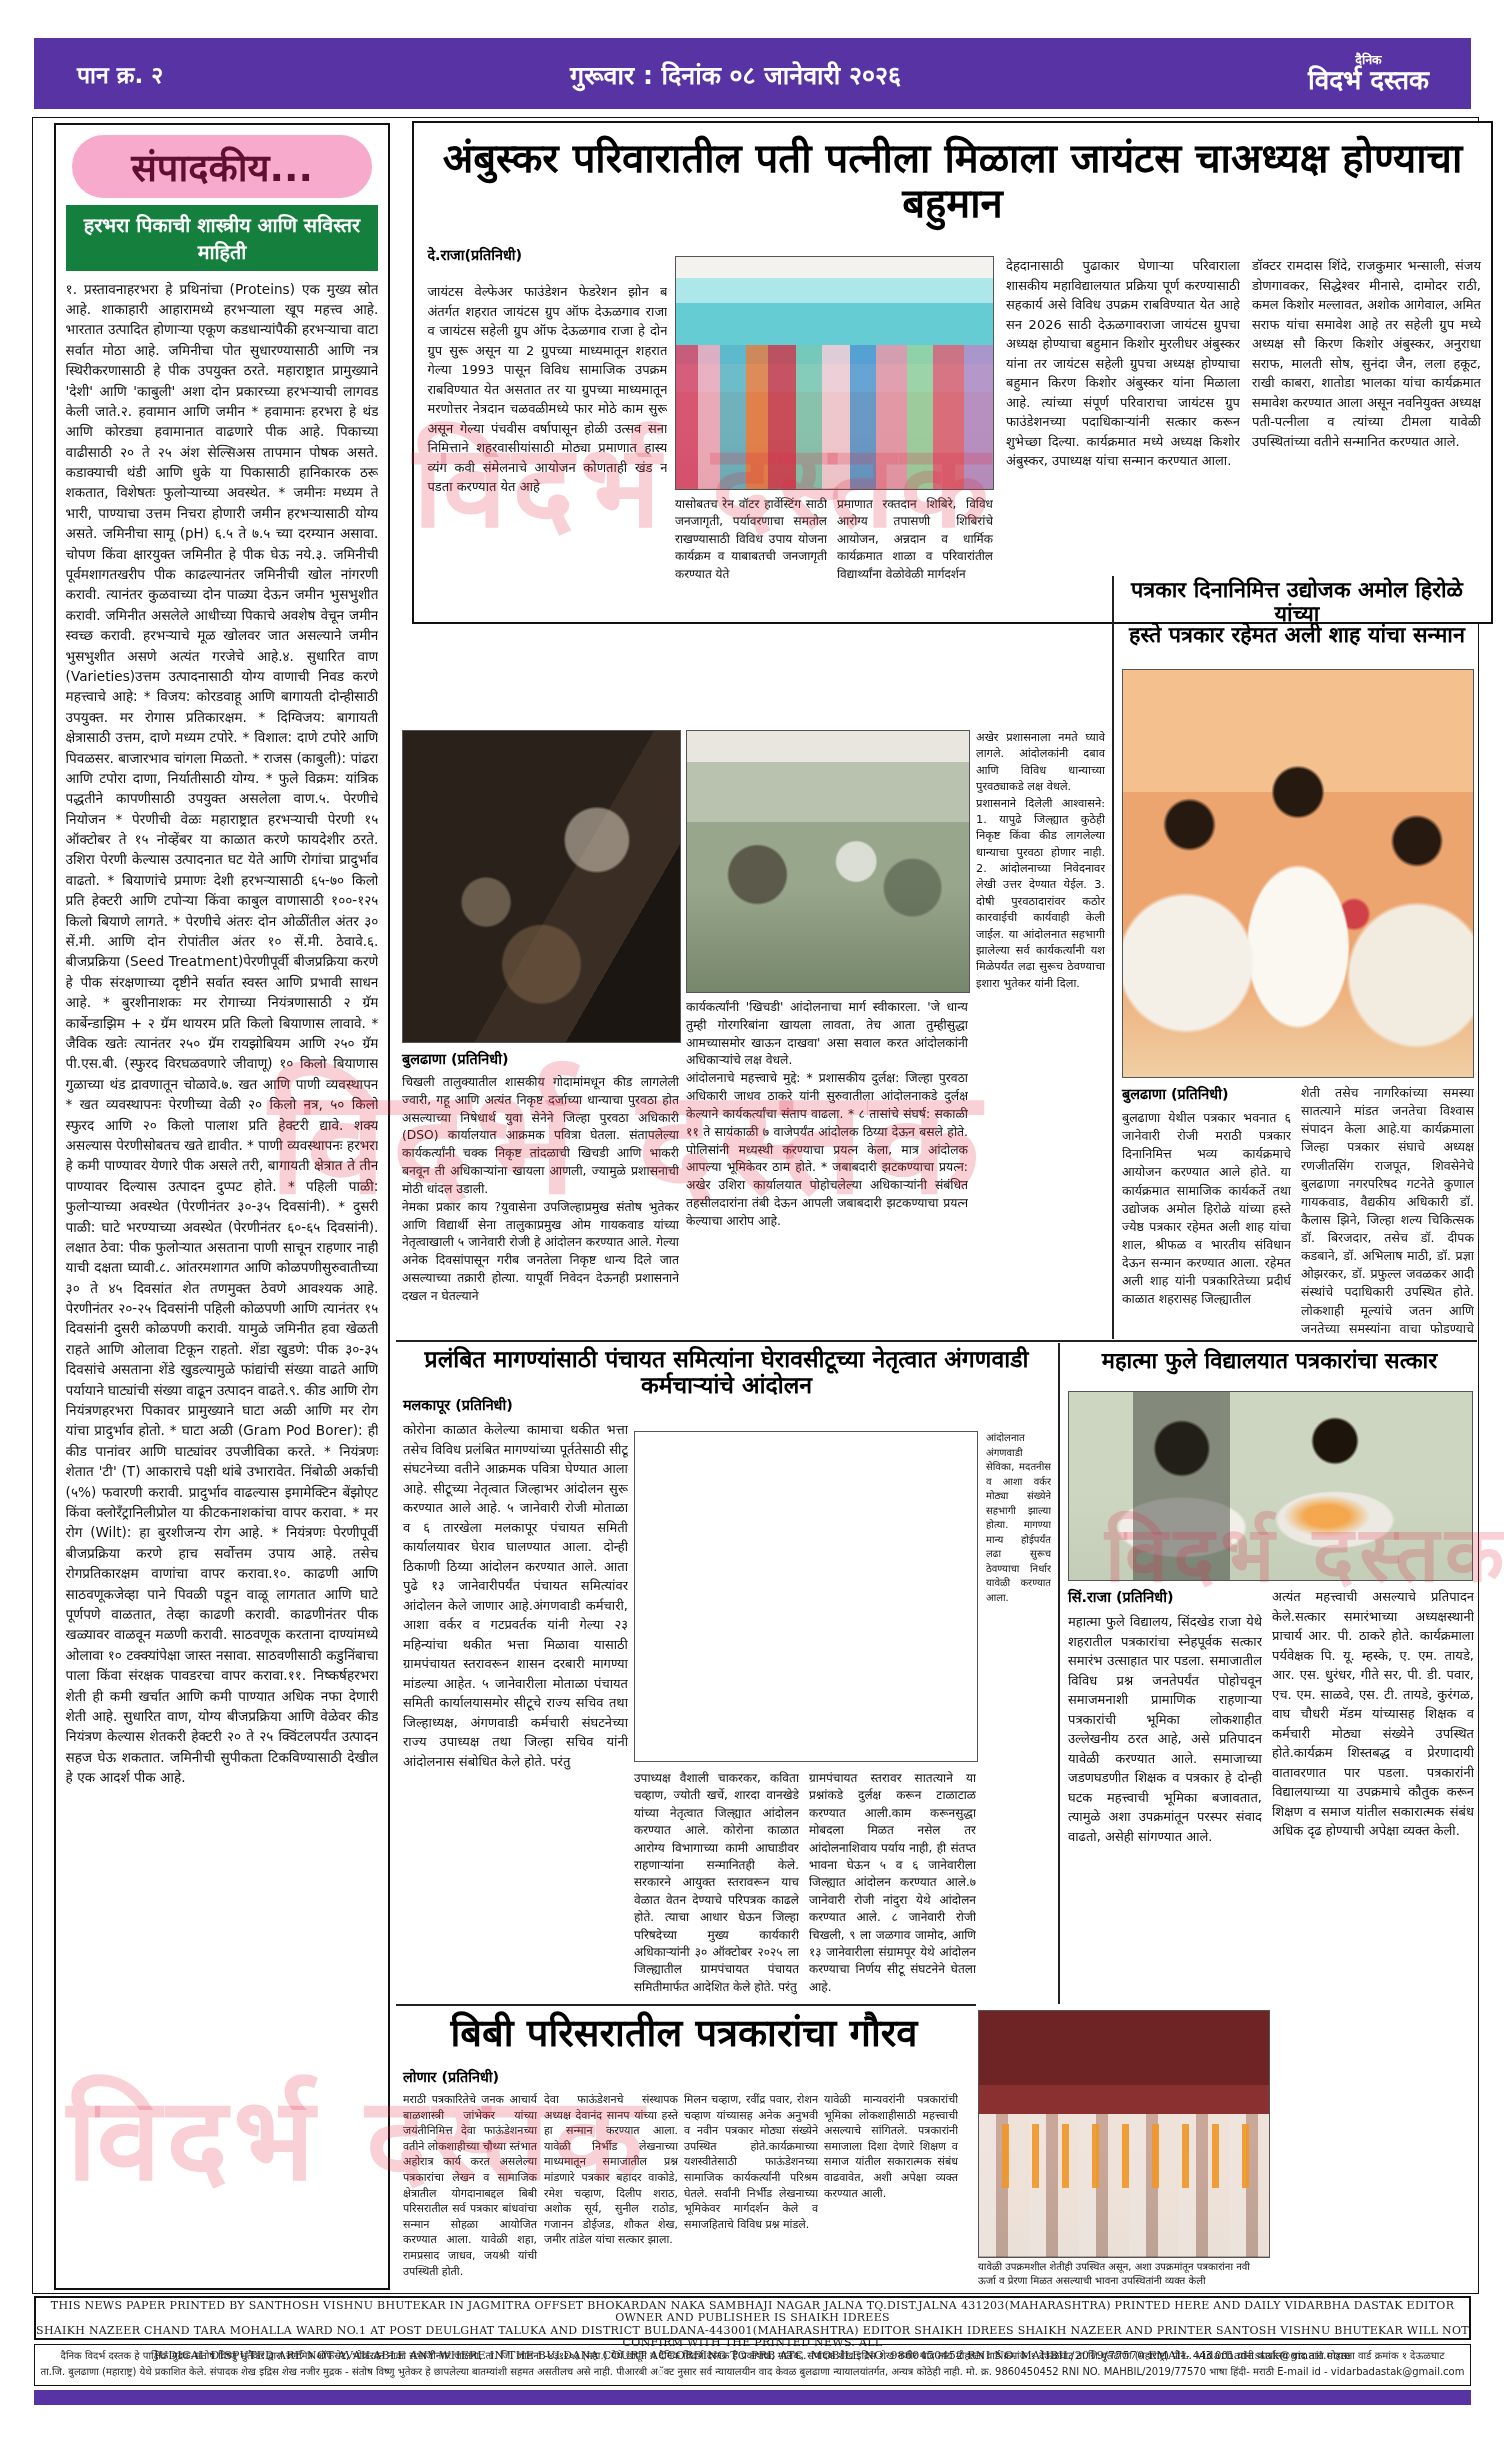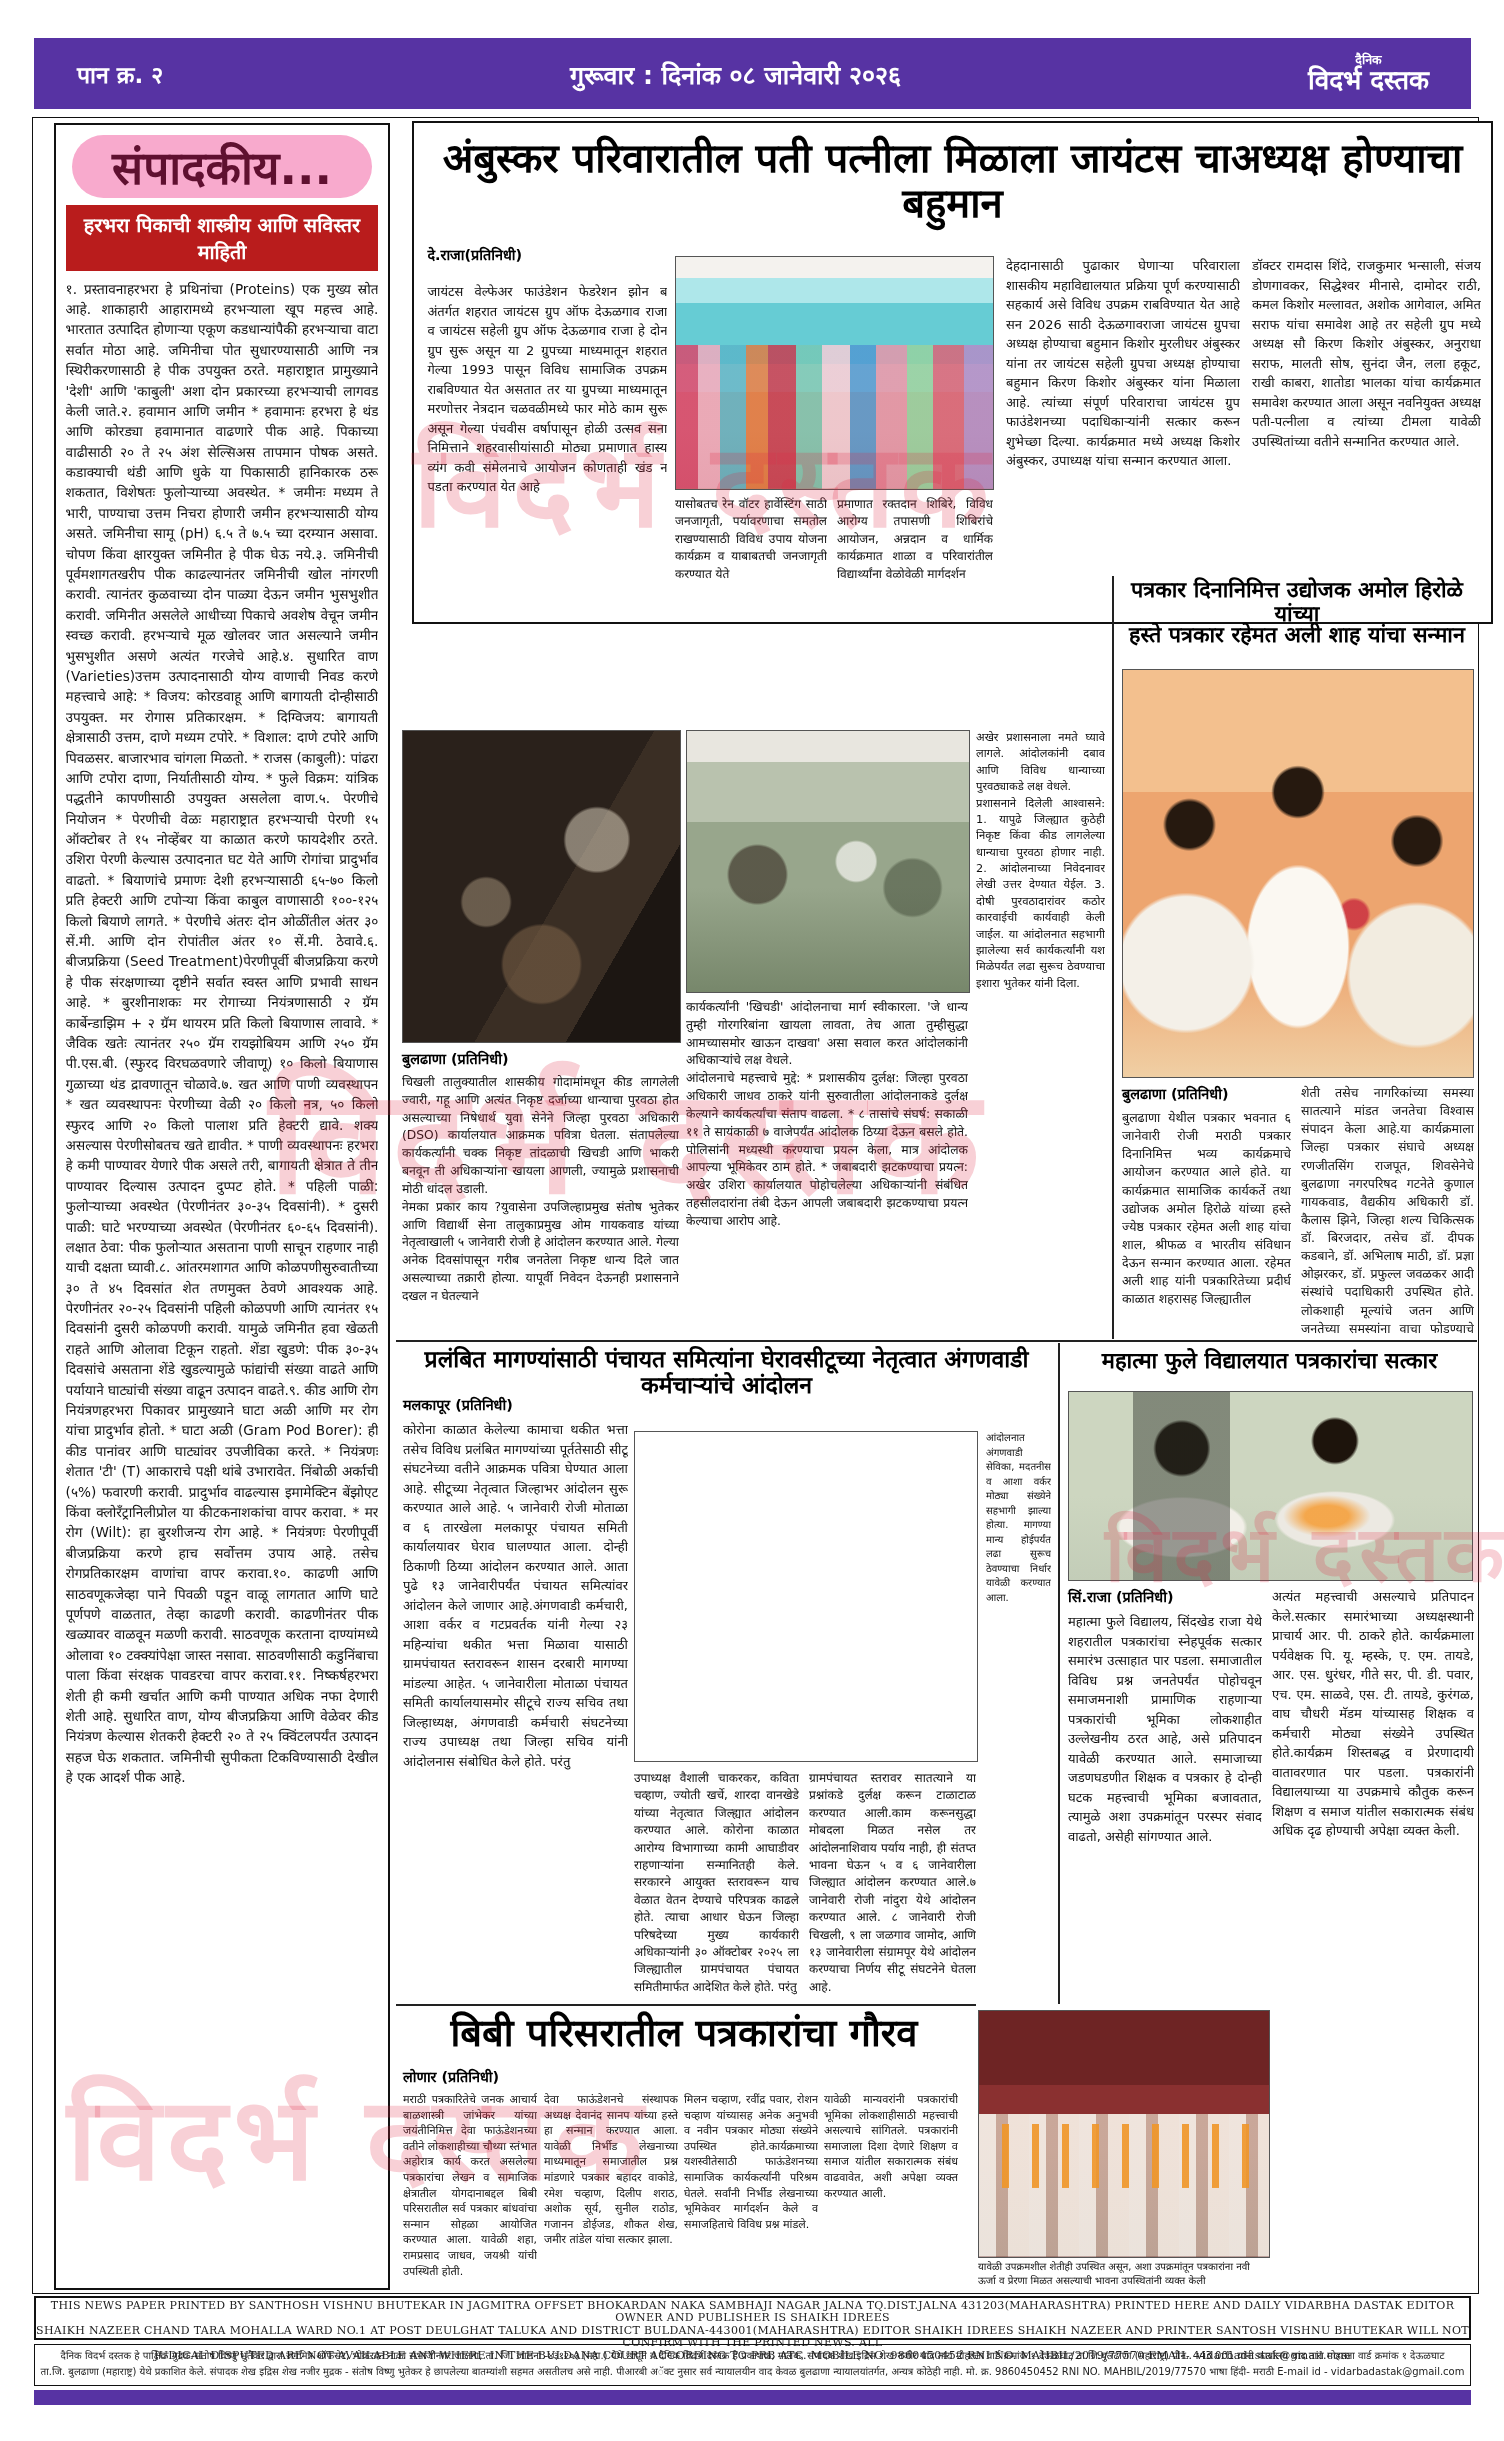--- a/index.html
+++ b/index.html
@@ -13,22 +13,22 @@
   #topbar .dateline{font-size:25px;font-weight:bold;}
   #topbar .brand{padding-right:42px;text-align:center;line-height:1;}
   #topbar .brand .b-top{font-size:12.5px;font-weight:bold;display:block;}
   #topbar .brand .b-main{font-size:26px;font-weight:bold;display:block;}
   
   #frame{position:absolute;left:32px;top:117px;width:1445px;height:2175px;border:1.9px solid #111;}
   
   #edbox{position:absolute;left:54px;top:123px;width:336px;height:2167px;border:2.9px solid #111;
          background:#fff;box-sizing:border-box;padding:7.7px 9.6px;overflow:hidden;}
   #edcap{width:300px;height:63px;margin:1.9px auto 7.7px auto;background:#f8aacd;border-radius:35px;
-         display:flex;align-items:center;justify-content:center;font-size:46px;font-weight:bold;color:#5f1030;}
-  #edsub{background:#b91c1c;color:#fff;font-weight:bold;font-size:19.7px;text-align:center;
+         display:flex;align-items:center;justify-content:center;font-size:38px;font-weight:bold;color:#5f1030;}
+  #edsub{background:#15803d;color:#fff;font-weight:bold;font-size:19.7px;text-align:center;
          padding:5.8px 1.9px;margin-bottom:7.7px;}
   #edbody{font-size:13.6px;line-height:1.5;text-align:justify;overflow:hidden;height:1979px;}
   
   .col{position:absolute;text-align:justify;overflow:hidden;white-space:pre-line;color:#111;}
   .byline{position:absolute;font-weight:bold;font-size:14.4px;color:#000;}
   .hl{position:absolute;font-weight:bold;color:#000;text-align:center;line-height:1.12;}
   .rule{position:absolute;background:#222;}
   
   .ph{position:absolute;overflow:hidden;border:1px solid #555;}
   .p1{background:

